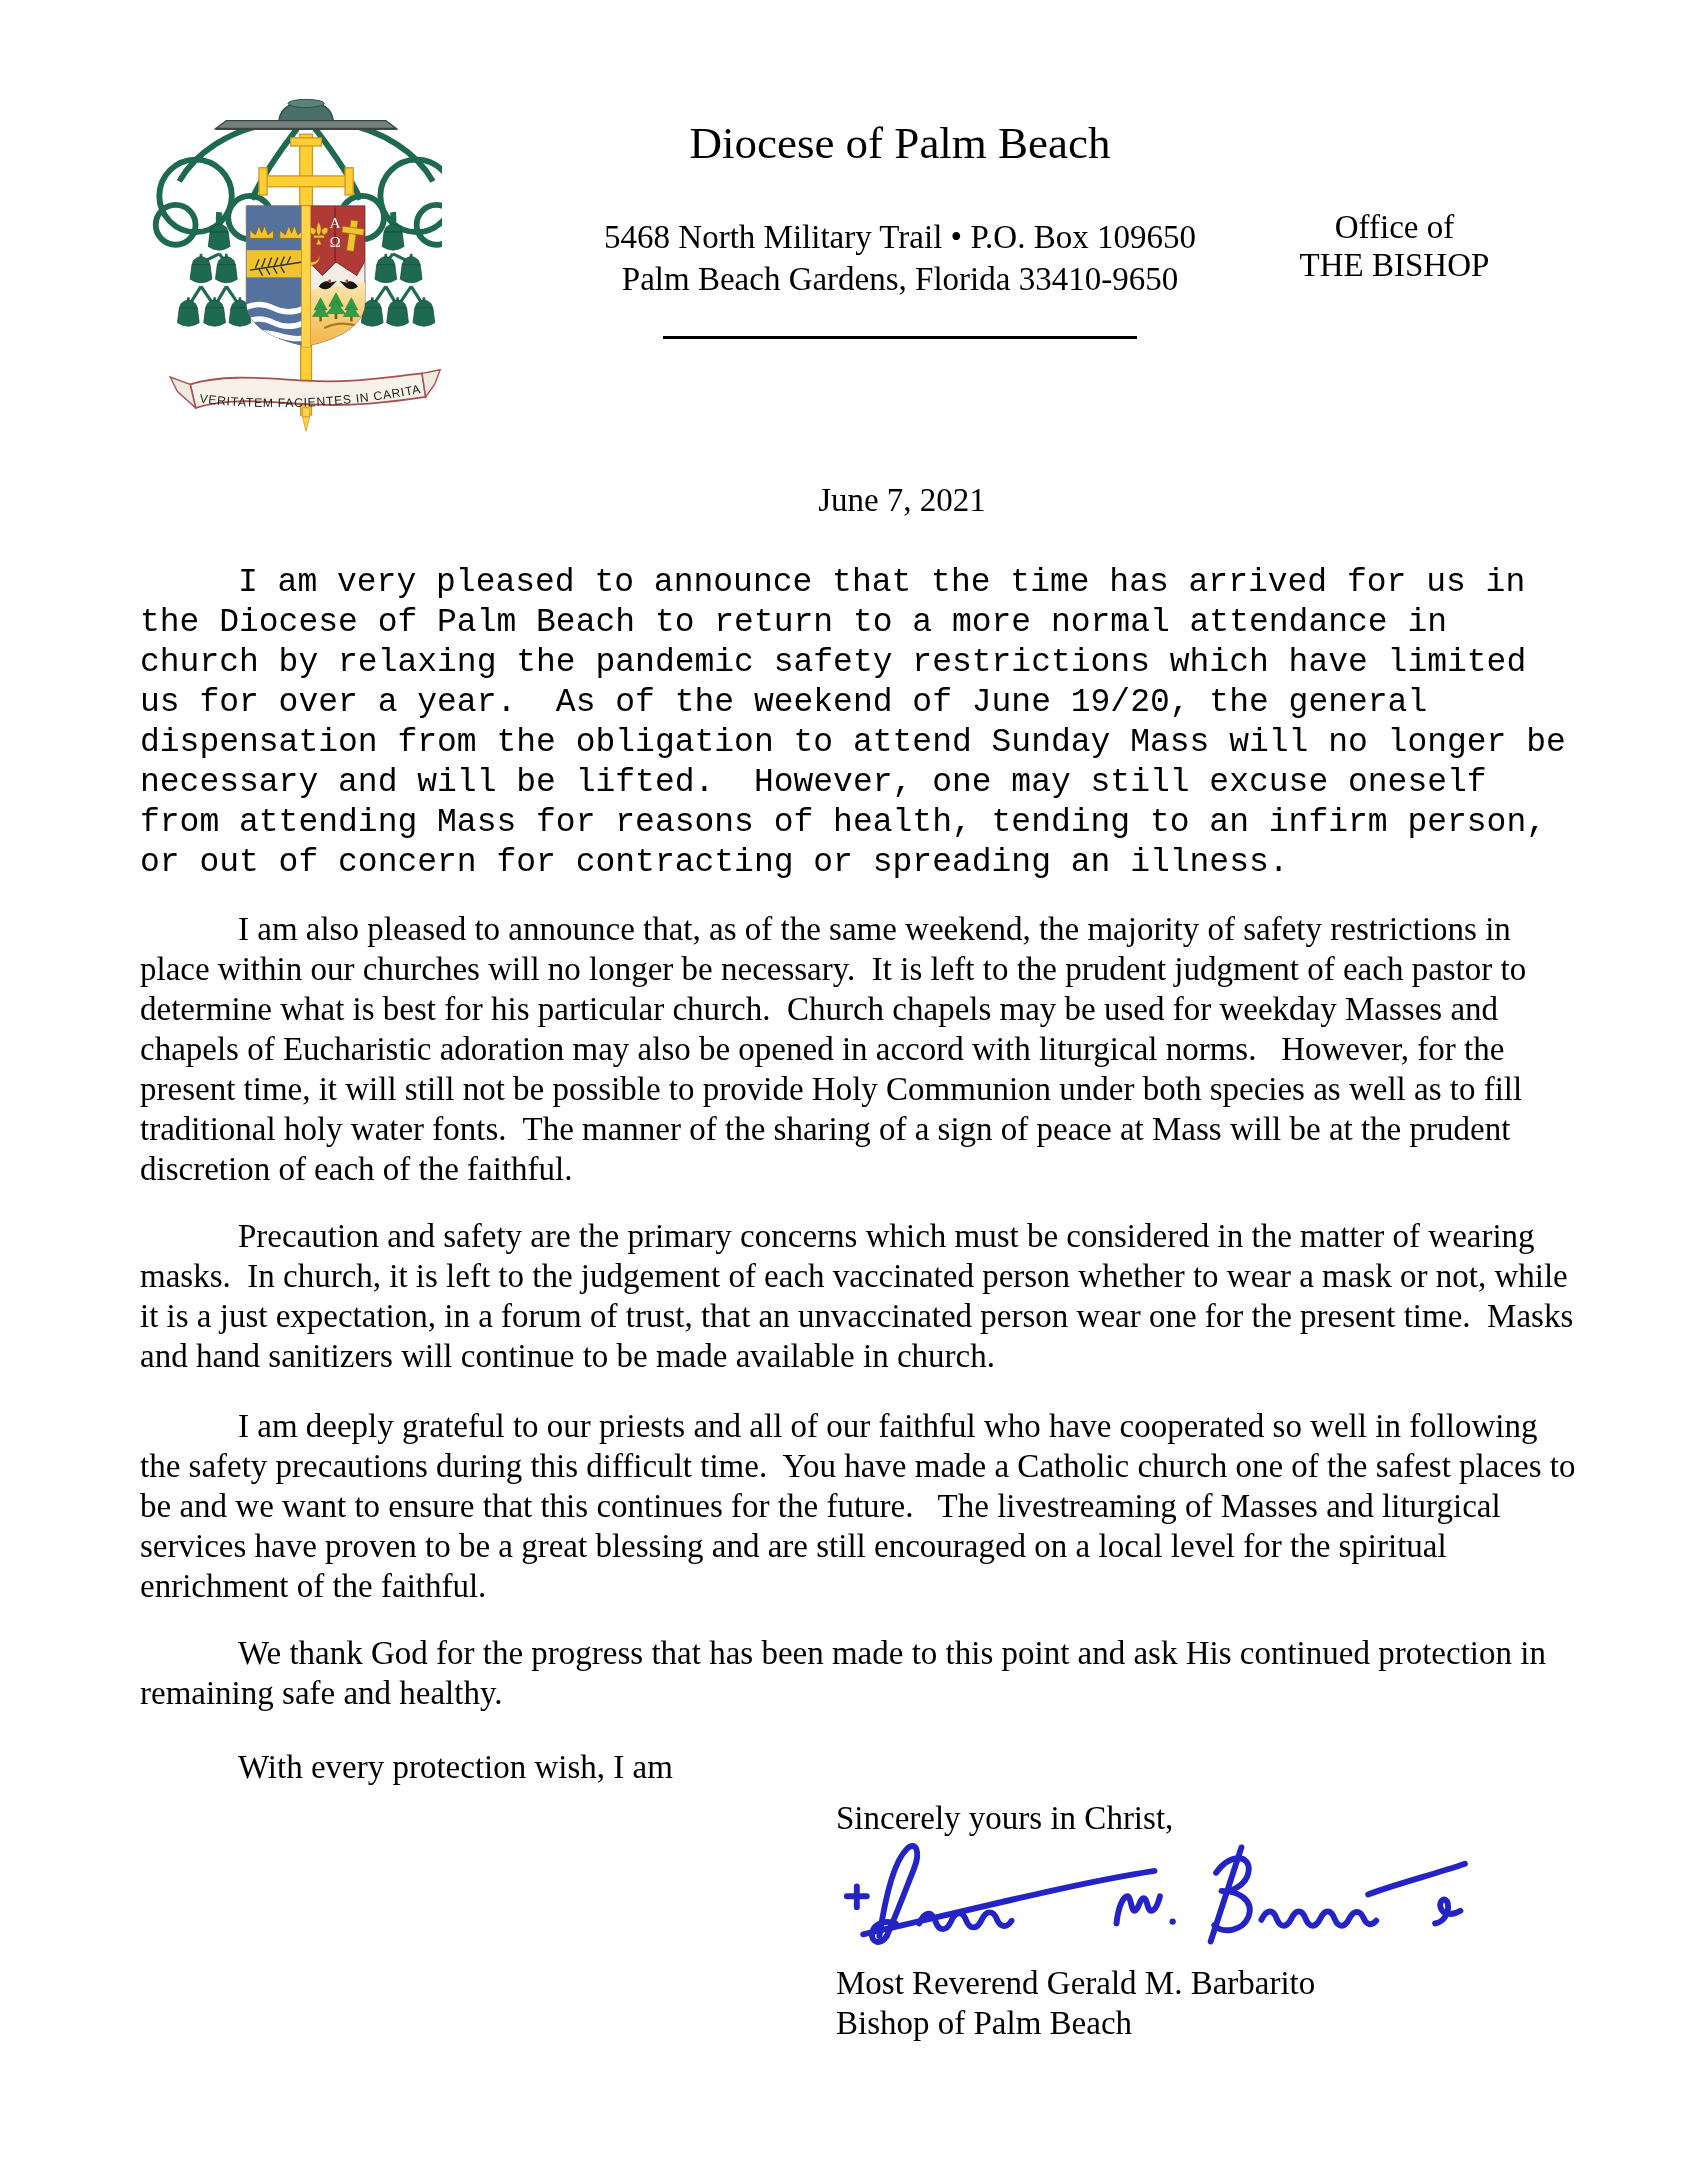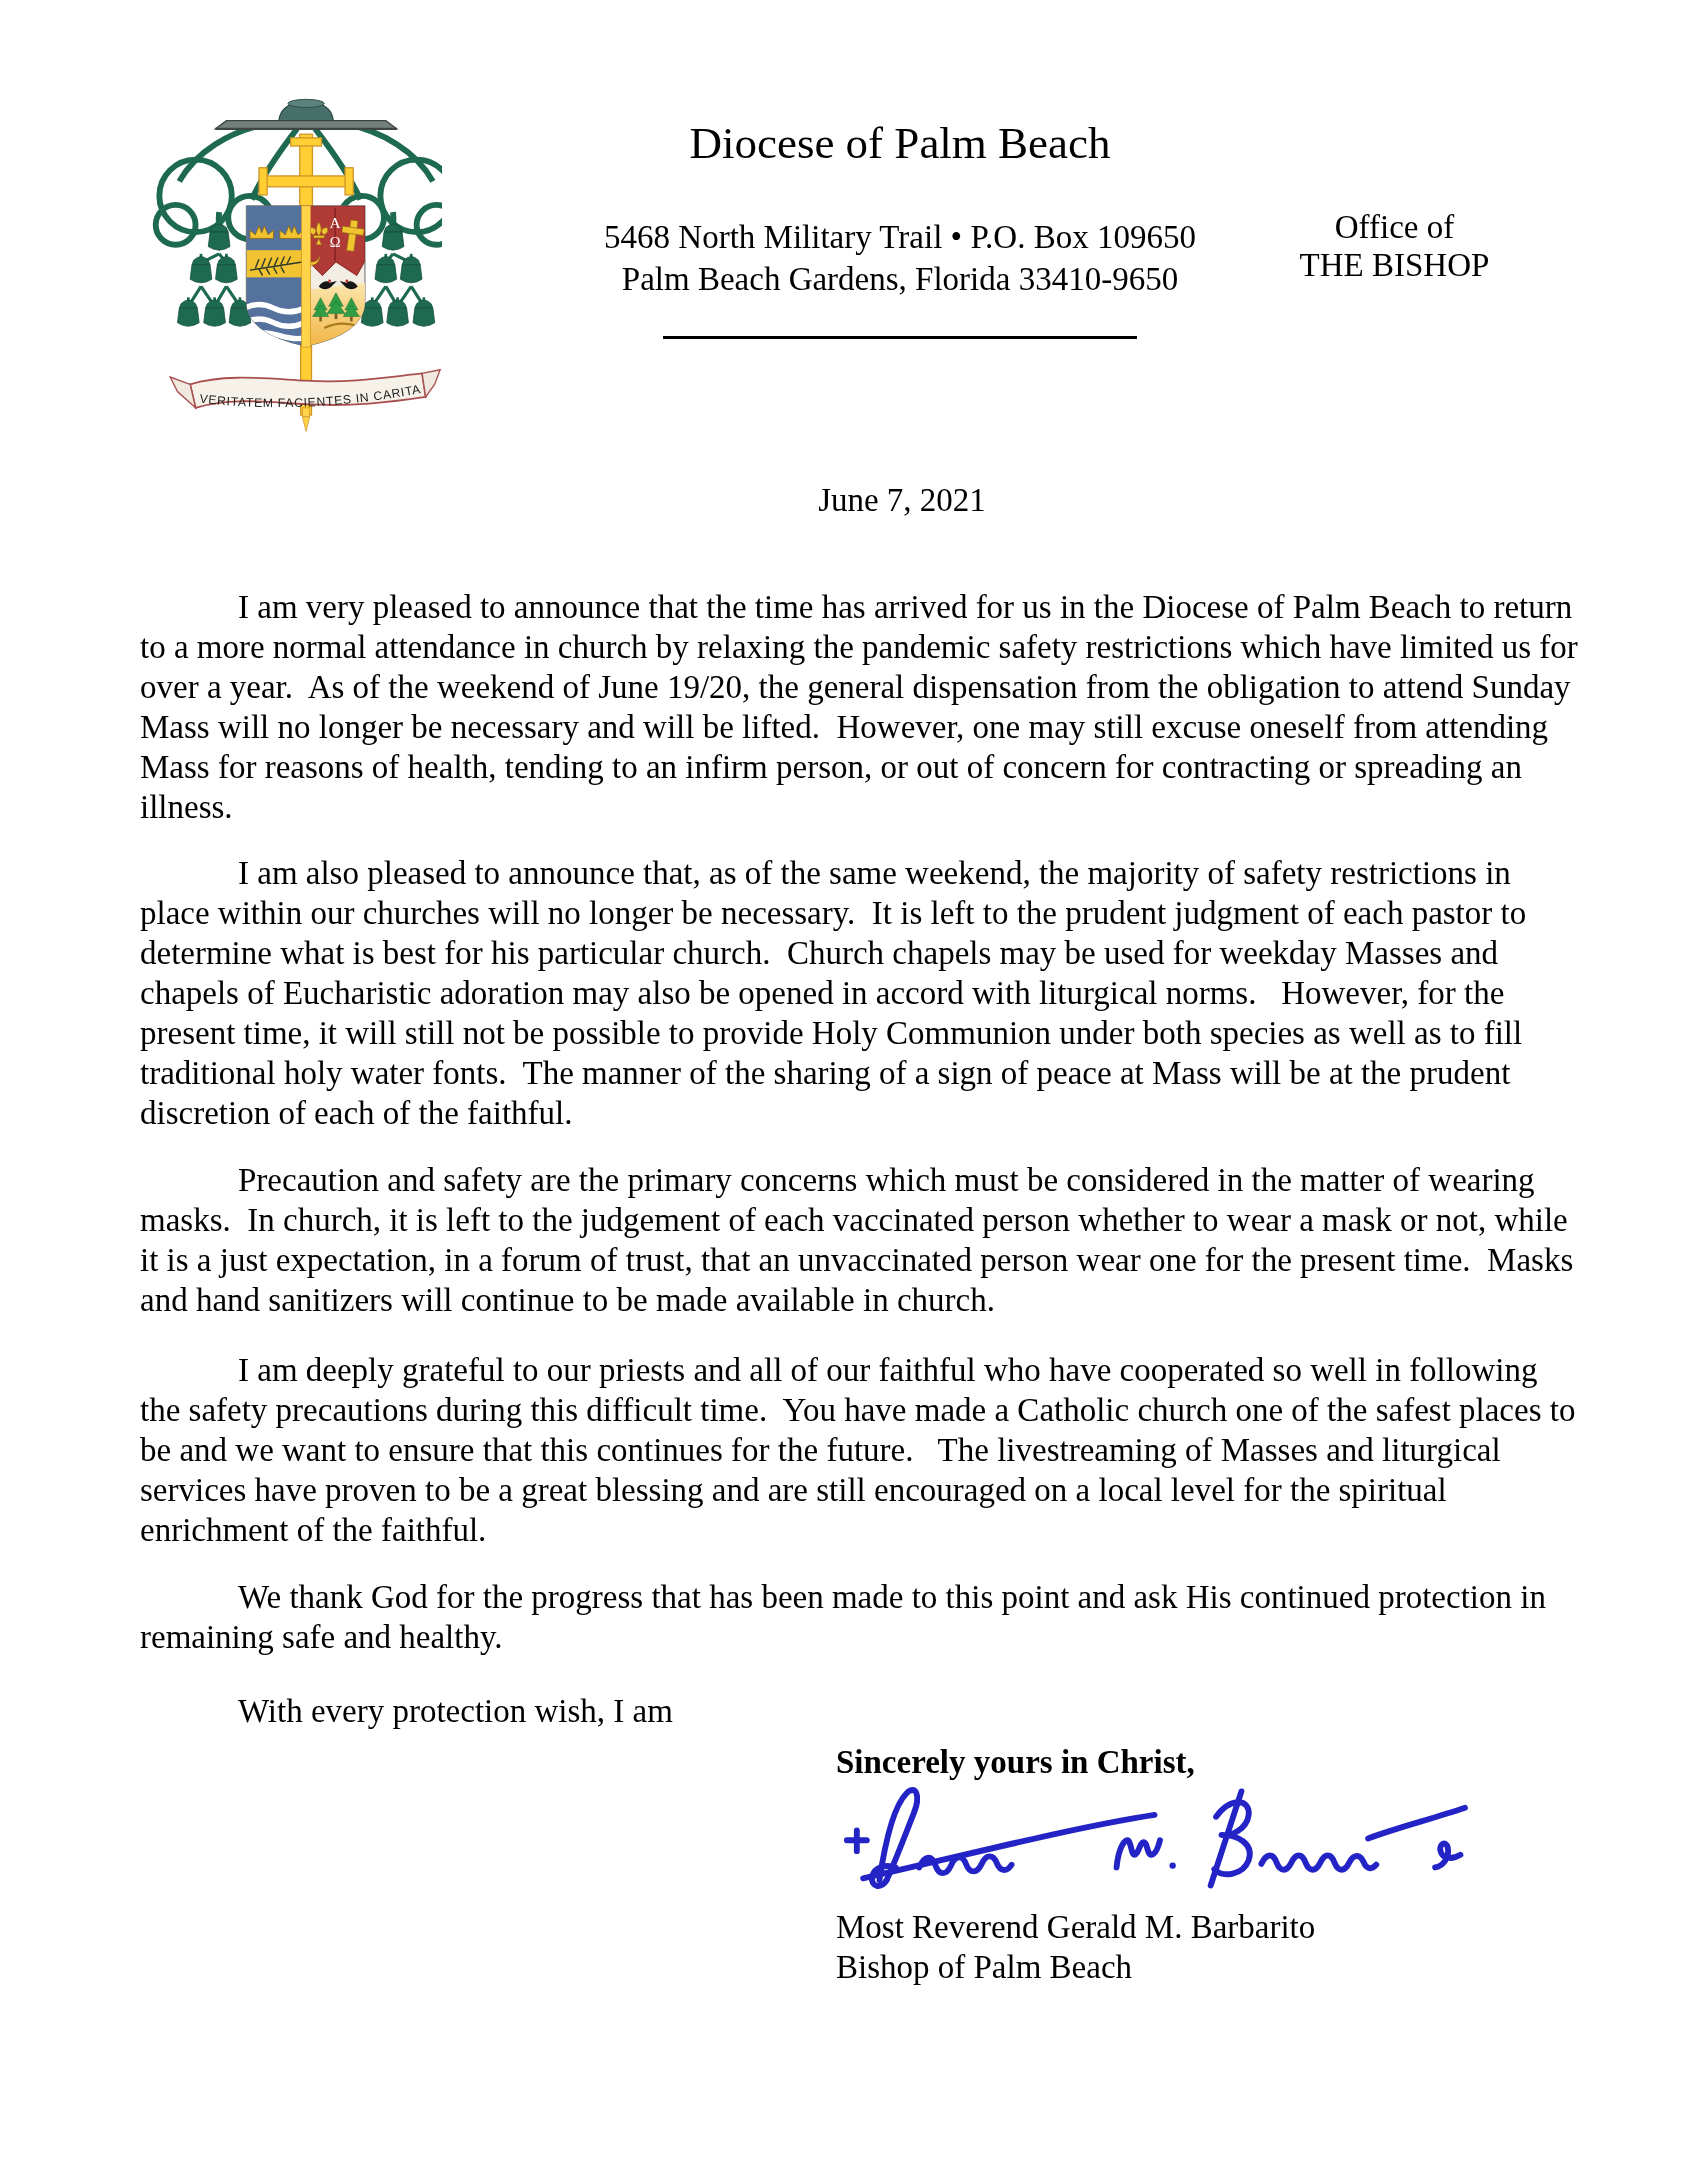--- a/index.html
+++ b/index.html
@@ -21,27 +21,27 @@
   .lh-phone{margin-top:9px;font-size:33px;line-height:40px;white-space:nowrap;}
   .lh-phone .fax{display:inline-block;margin-left:47px;}
   .office{position:absolute;left:1297px;top:208px;width:195px;text-align:center;
           font-size:33px;line-height:38px;}
   
   .letter-body{position:absolute;left:140px;top:480px;width:1443px;
                font-size:33px;line-height:40px;}
   .date{text-align:center;text-indent:81px;}
   .salutation{margin-top:66px;}
   .para{margin:0;white-space:pre-wrap;text-indent:98px;}
-  .p1{margin-top:67px;}
+  .p1{margin-top:43px;font-family:Liberation Mono, monospace;}
   .p2{margin-top:26px;}
   .p3{margin-top:27px;}
   .p4{margin-top:30px;}
   .p5{margin-top:27px;}
   .closing-line{margin-top:34px;text-indent:98px;}
-  .valediction{margin-top:11px;margin-left:696px;font-weight:bold;}
+  .valediction{margin-top:11px;margin-left:696px;}
   .signature{display:block;margin-left:696px;margin-top:1.8px;width:638px;height:118px;}
   .sig-block{margin-left:696px;margin-top:5.4px;line-height:40px;}
 </style>
 </head>
 <body>
 
 <div class="page">
 
   <svg class="crest" viewBox="0 0 330 372" xmlns="http://www.w3.org/2000/svg">
     <defs>

